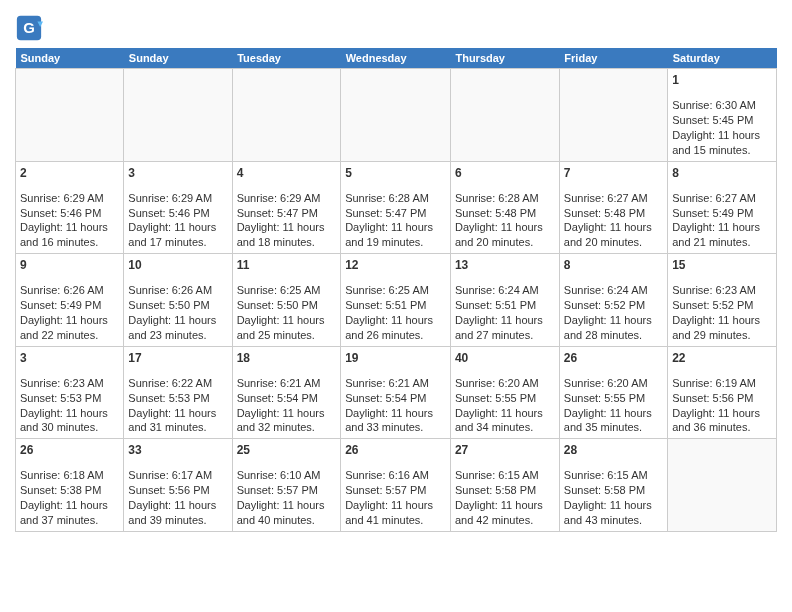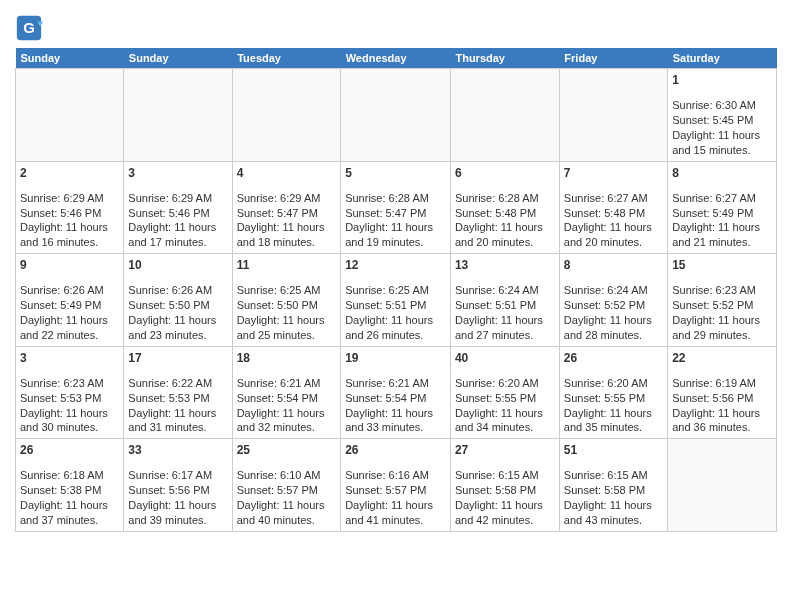--- a/index.html
+++ b/index.html
@@ -295,21 +295,21 @@
 Sunset: 5:57 PM
 Daylight: 11 hours and 41 minutes.</div>
           </td>
           <td>
             <div class="day-number">27</div>
             <div class="day-info">Sunrise: 6:15 AM
 Sunset: 5:58 PM
 Daylight: 11 hours and 42 minutes.</div>
           </td>
           <td>
-            <div class="day-number">51</div>
+            <div class="day-number">28</div>
             <div class="day-info">Sunrise: 6:15 AM
 Sunset: 5:58 PM
 Daylight: 11 hours and 43 minutes.</div>
           </td>
           <td class="empty"></td>
         </tr>
       </tbody>
   </table>
 </div>
 

